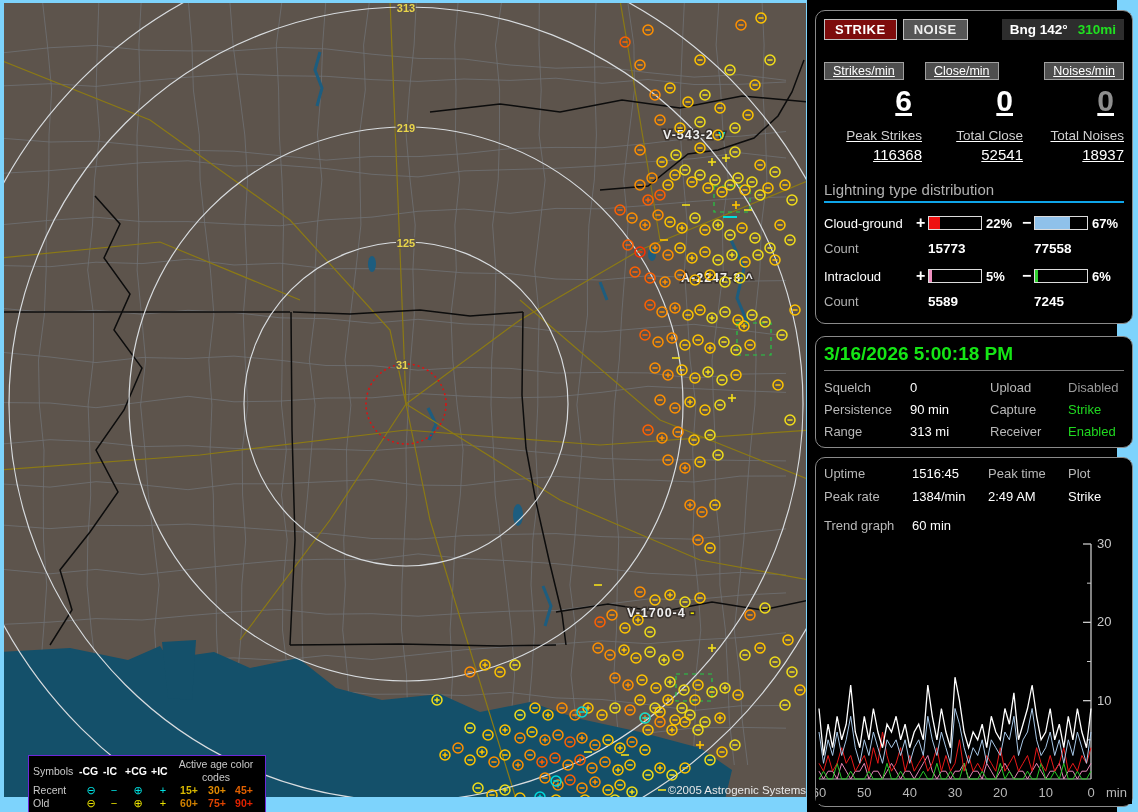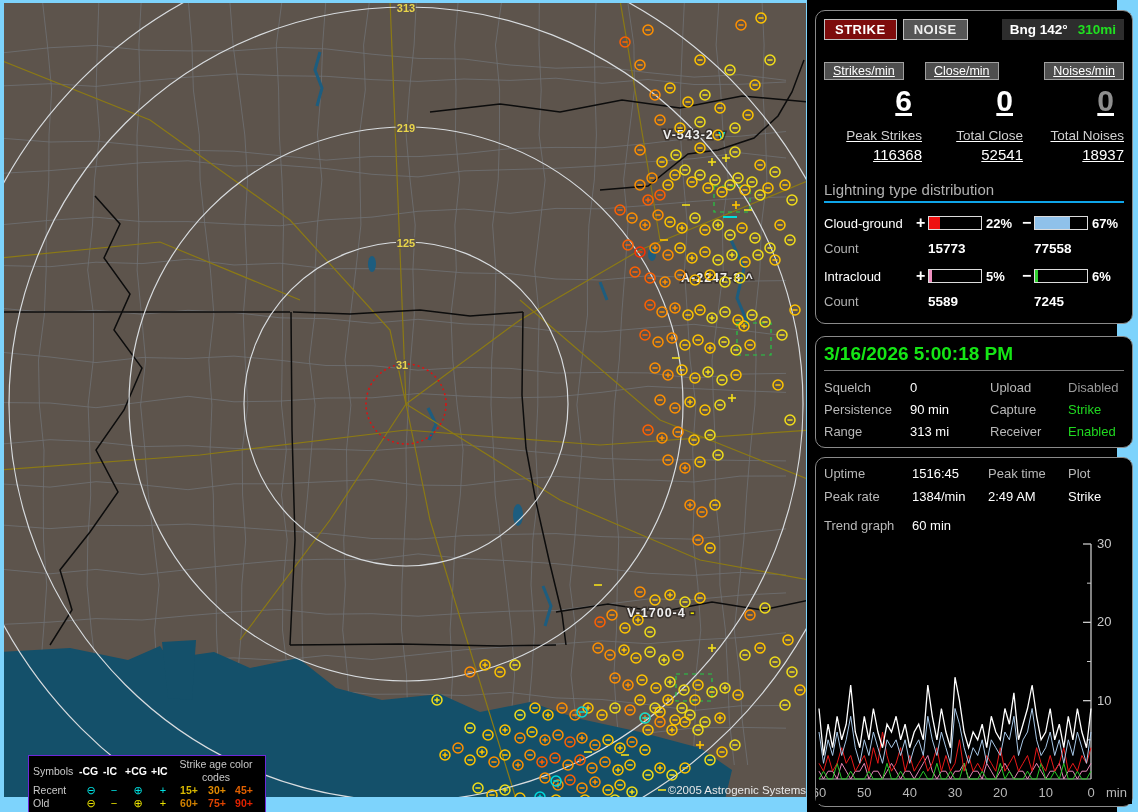--- a/index.html
+++ b/index.html
@@ -751,21 +751,21 @@
       <text id="map-copyright" x="806" y="794" text-anchor="end" font-size="11.5" fill="#e8e8e8" font-family="Liberation Sans, sans-serif">©2005 Astrogenic Systems</text>
     </g>
   </svg>
   <div id="map-legend">
         <div class="lg-row">
           <span class="lg-h">Symbols</span>
           <span class="lg-sym-h">-CG</span>
           <span class="lg-sym-h">-IC</span>
           <span class="lg-sym-h">+CG</span>
           <span class="lg-sym-h">+IC</span>
-          <span class="lg-age-h">Strike age color codes</span>
+          <span class="lg-age-h">Active age color codes</span>
         </div>
         <div class="lg-row">
           <span class="lg-h">Recent</span>
           <span class="lg-sym" style="color:#00e0e0">⊖</span>
           <span class="lg-sym" style="color:#00e0e0">−</span>
           <span class="lg-sym" style="color:#00e0e0">⊕</span>
           <span class="lg-sym" style="color:#00e0e0">+</span>
           <span class="lg-age" style="color:#d8b800">15+</span>
           <span class="lg-age" style="color:#e08a00">30+</span>
           <span class="lg-age" style="color:#e06000">45+</span>

